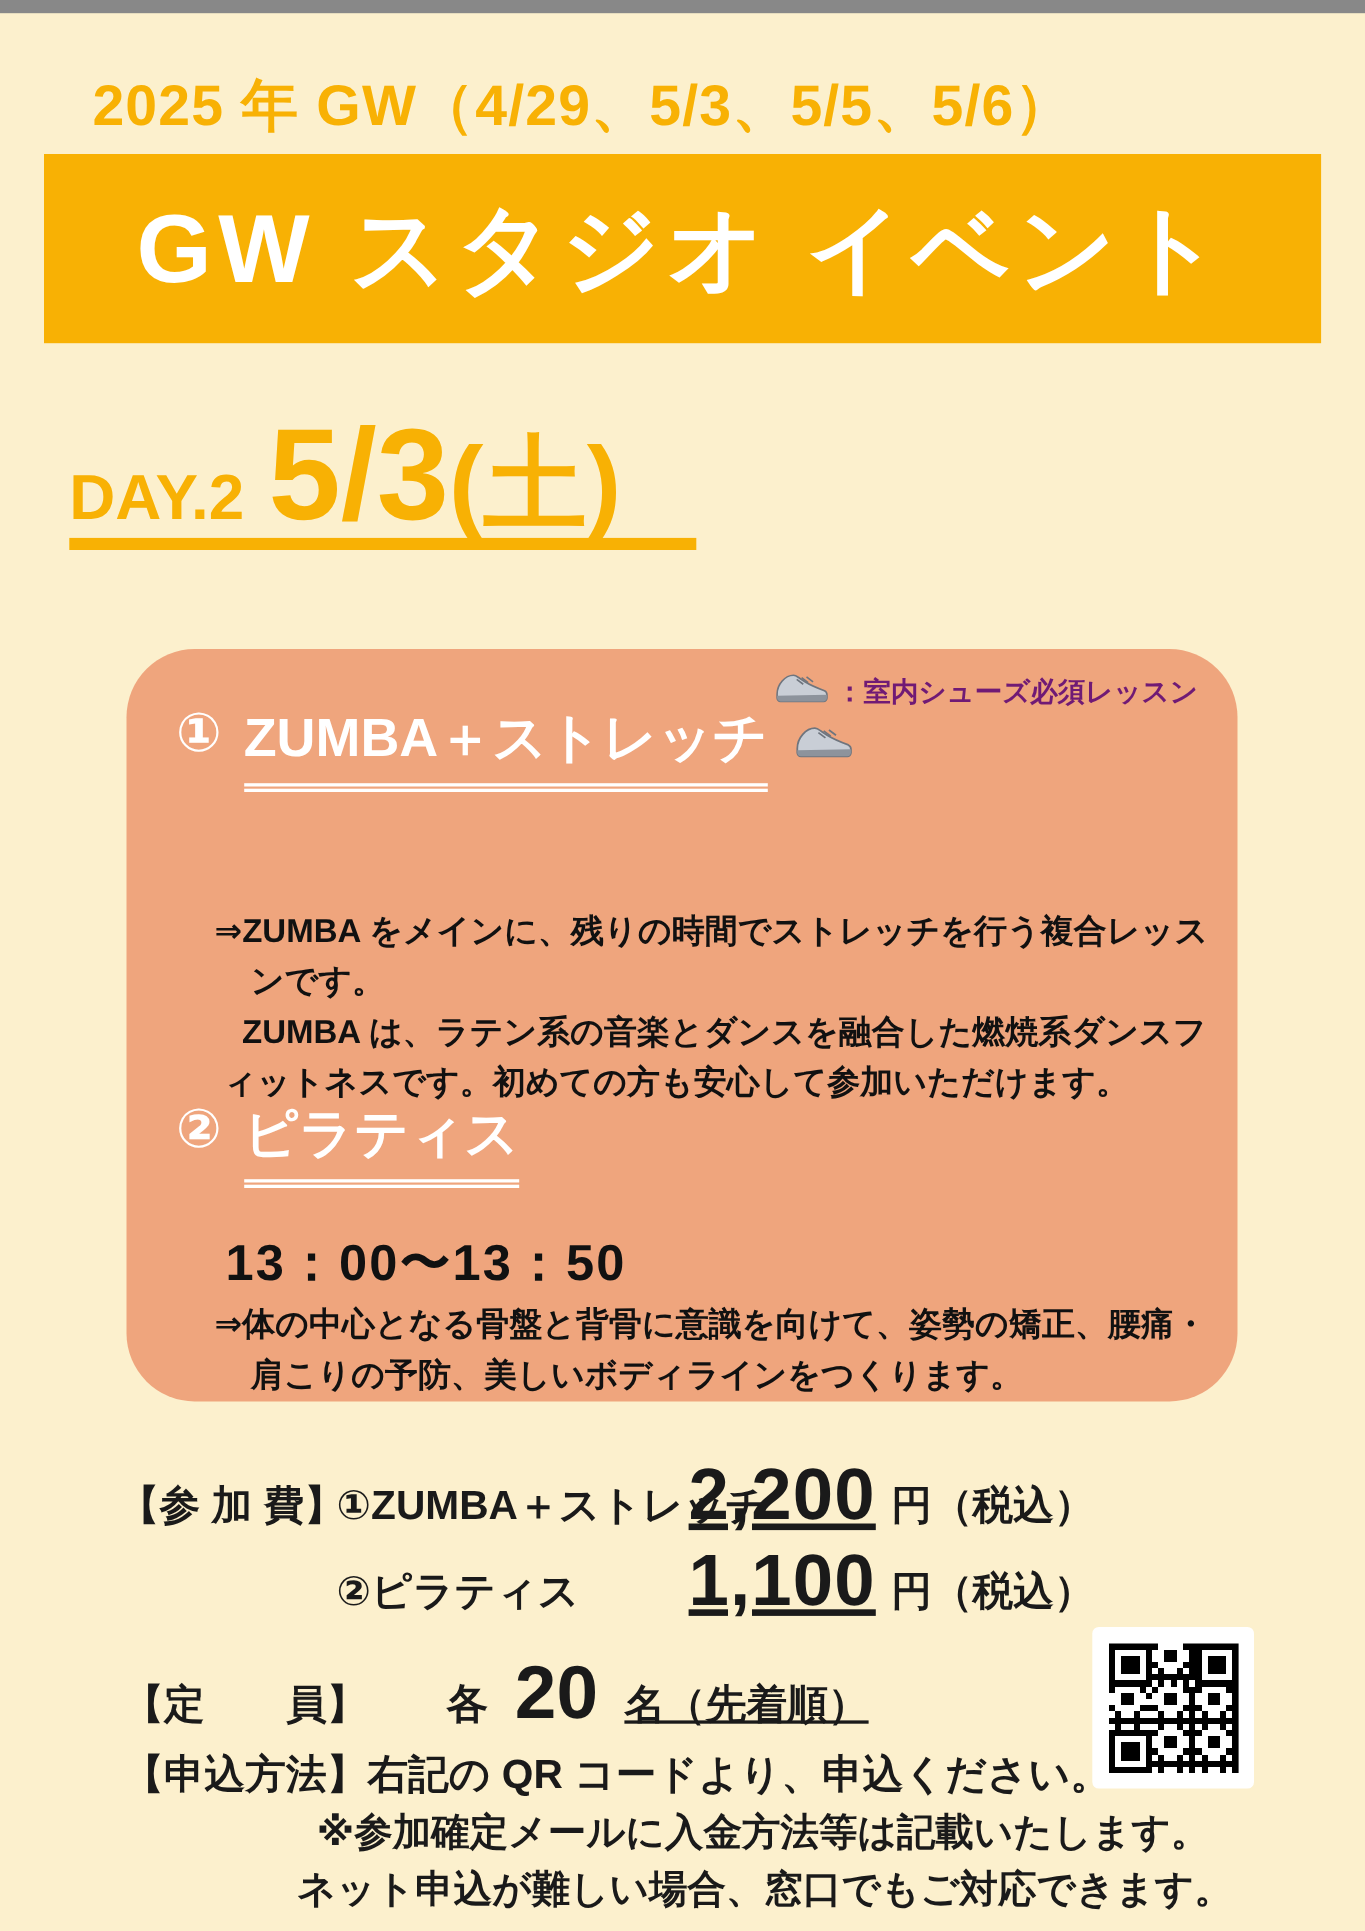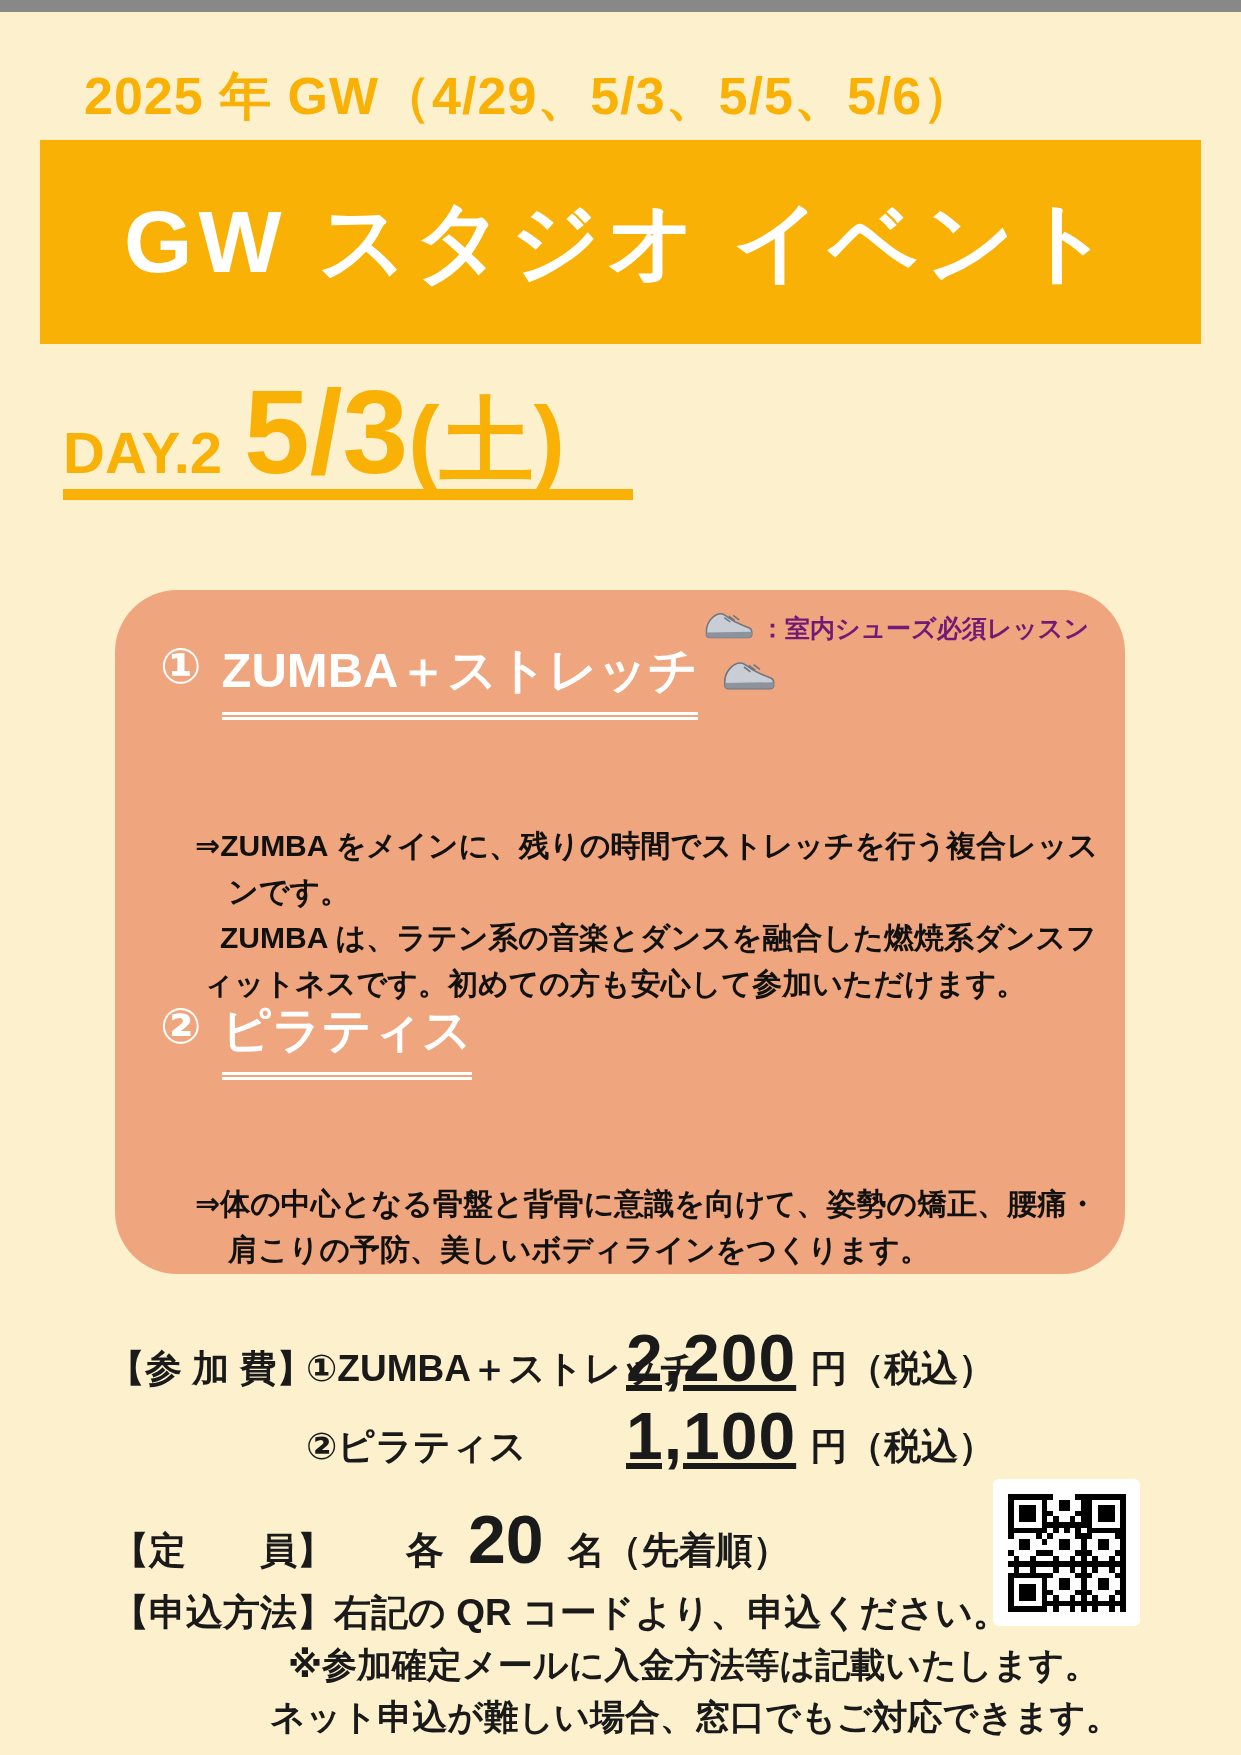--- a/index.html
+++ b/index.html
@@ -18,21 +18,21 @@
     overflow:hidden;
     font-family:"Liberation Sans","DejaVu Sans",sans-serif;
     color:var(--ink);
   }
   .dates-line{
     position:absolute;left:84px;top:50px;
     font-size:52px;font-weight:800;color:var(--accent);
     letter-spacing:1px;white-space:nowrap;
   }
   .banner{
-    position:absolute;left:40px;top:128px;width:1161px;height:204px;
+    position:absolute;left:40px;top:128px;width:1161px;height:172px;
     background:var(--accent);
     display:flex;align-items:center;justify-content:center;
   }
   .banner-title{
     color:#fff;font-size:88px;font-weight:800;letter-spacing:6px;white-space:nowrap;
   }
   .day-row{
     position:absolute;left:63px;top:352px;
     display:flex;align-items:baseline;color:var(--accent);white-space:nowrap;
   }
@@ -89,21 +89,21 @@
   .fee-item{font-size:37px;font-weight:800;width:320px;}
   .fee-price{font-size:66px;font-weight:800;letter-spacing:1px;text-decoration:underline;}
   .fee-unit{font-size:37px;font-weight:800;margin-left:14px;}
   .capacity{
     position:absolute;left:112px;top:1488px;
     display:flex;align-items:baseline;white-space:nowrap;gap:12px;
   }
   .cap-label{font-size:37px;font-weight:800;}
   .cap-prefix{font-size:38px;font-weight:800;margin-left:60px;}
   .cap-count{font-size:68px;font-weight:800;margin:0 12px;}
-  .cap-suffix{font-size:37px;font-weight:800;}
+  .cap-suffix{font-size:37px;font-weight:800;text-decoration:underline;}
   .apply-line{
     position:absolute;left:112px;top:1576px;
     font-size:37px;font-weight:800;white-space:nowrap;
   }
   .apply-note1{
     position:absolute;left:288px;top:1630px;
     font-size:35px;font-weight:800;white-space:nowrap;
   }
   .apply-note2{
     position:absolute;left:270px;top:1682px;
@@ -160,20 +160,21 @@
     </div>
     <div class="desc-line d1-0">⇒ZUMBA をメインに、残りの時間でストレッチを行う複合レッス</div>
     <div class="desc-line d1-1">ンです。</div>
     <div class="desc-line d1-2">ZUMBA は、ラテン系の音楽とダンスを融合した燃焼系ダンスフ</div>
     <div class="desc-line d1-3">ィットネスです。初めての方も安心して参加いただけます。</div>
 
     <div class="lesson-heading second">
       <span class="lesson-num">②</span>
       <span class="lesson-name">ピラティス</span>
     </div>
+    <div class="lesson-time time-2">13：00〜13：50</div>
     <div class="desc-line d2-0">⇒体の中心となる骨盤と背骨に意識を向けて、姿勢の矯正、腰痛・</div>
     <div class="desc-line d2-1">肩こりの予防、美しいボディラインをつくります。</div>
 
   </div>
 
   <div class="fees">
     <div class="fee-row">
       <span class="fee-label">【参 加 費】</span>
       <span class="fee-item">①ZUMBA＋ストレッチ</span>
       <span class="fee-price">2,200</span>

